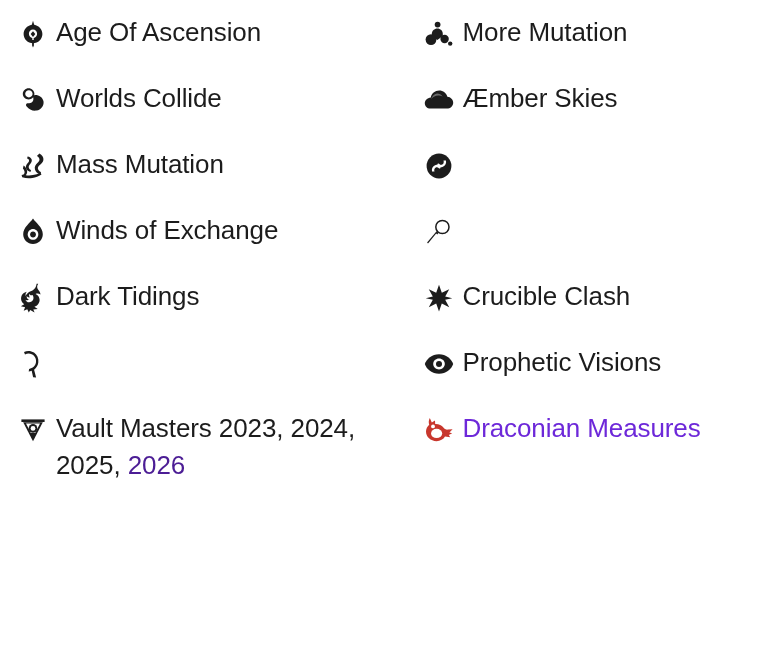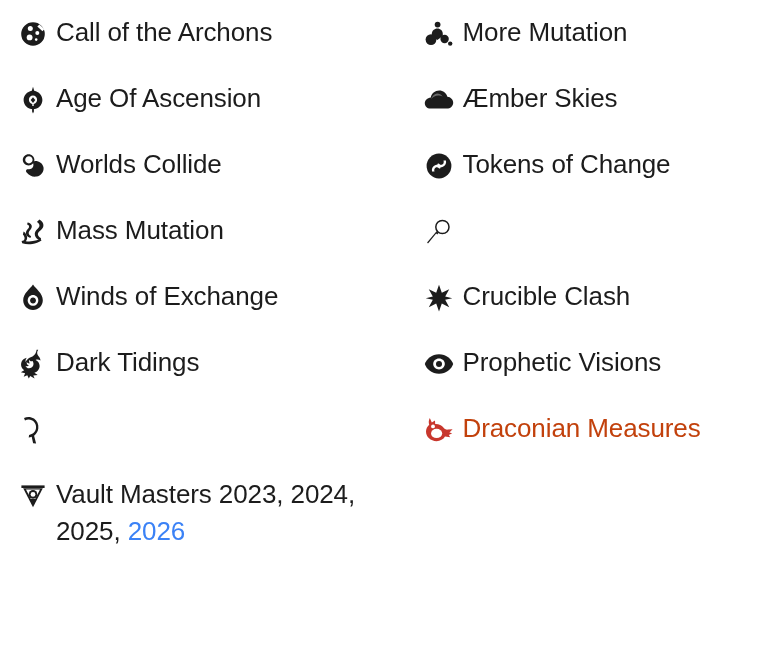--- a/index.html
+++ b/index.html
@@ -54,44 +54,30 @@
 
   .set-label {
     font-size: 26px;
     line-height: 37px;
     letter-spacing: -0.1px;
     font-weight: 400;
     color: #1c1c1c;
     white-space: pre-wrap;
   }
   .set-label.wrap { max-width: 300px; }
-  .accent { color: #3b82f6; margin-top: 14px; }
-  .set-row.accent-row .set-label { color: #c2410c; }
+  .accent { color: #4c1d95; margin-top: 14px; }
+  .set-row.accent-row .set-label { color: #6d28d9; }
 </style>
 </head>
 <body>
 
 <div class="set-list">
 
   <div class="column column-left">
 
-    <div class="set-row">
-      <span class="set-icon">
-        <svg width="26" height="26" viewBox="0 0 26 26">
-          <path d="M13 1.2a11.8 11.8 0 1 0 0 23.6 11.8 11.8 0 0 0 0-23.6zm0 2.4a9.4 9.4 0 0 1 9.4 9.4 9.4 9.4 0 0 1-9.4 9.4A9.4 9.4 0 0 1 3.6 13 9.4 9.4 0 0 1 13 3.6z" fill="#1c1c1c"></path>
-          <path d="M13 2.6A10.4 10.4 0 0 0 2.6 13 10.4 10.4 0 0 0 13 23.4 10.4 10.4 0 0 0 23.4 13 10.4 10.4 0 0 0 13 2.6z" fill="#1c1c1c"></path>
-          <circle cx="10.3" cy="7.6" r="2.5" fill="#ffffff"></circle>
-          <circle cx="17.3" cy="12.0" r="2.0" fill="#ffffff"></circle>
-          <circle cx="9.6" cy="16.4" r="2.9" fill="#ffffff"></circle>
-          <circle cx="16.2" cy="18.6" r="1.3" fill="#ffffff"></circle>
-          <path d="M19.4 3.4l5 4.6-1.9 2.2-5.2-4.7z" fill="#ffffff"></path>
-        </svg>
-      </span>
-      <span class="set-label">Call of the Archons</span>
-    </div>
 
     <div class="set-row">
       <span class="set-icon">
         <svg width="26" height="28" viewBox="0 0 26 28">
           <path d="M13 0.8l1.2 4.0C18.9 5.6 22.4 9.4 22.4 14c0 5.1-4.2 9.3-9.4 9.3S3.6 19.1 3.6 14c0-4.6 3.5-8.4 8.2-9.2L13 0.8z" fill="#1c1c1c"></path>
           <path d="M13 6.6c-3.6 0-6.5 3.0-6.5 6.7 0 3.4 2.4 6.2 5.6 6.6v5.6l.9 2.1.9-2.1v-5.6c3.2-.4 5.6-3.2 5.6-6.6 0-3.7-2.9-6.7-6.5-6.7z" fill="#1c1c1c"></path>
           <path d="M13 9.4c-2.3 0-4.1 1.9-4.1 4.3 0 2.1 1.5 3.9 3.4 4.2V20h1.4v-2.1c1.9-.3 3.4-2.1 3.4-4.2 0-2.4-1.8-4.3-4.1-4.3z" fill="#ffffff"></path>
           <path d="M13 11.2l2.3 2.7-2.3 3.2-2.3-3.2z" fill="#1c1c1c"></path>
         </svg>
       </span>
@@ -193,21 +179,20 @@
     </div>
 
     <div class="set-row">
       <span class="set-icon">
         <svg width="28" height="28" viewBox="0 0 28 28">
           <circle cx="14" cy="14" r="12.4" fill="#1c1c1c"></circle>
           <path d="M7.0 19.6c-.6-3.0.8-5.6 3.6-6.5 2.0-.6 3.6-.1 4.6 1.2.5.7.6 1.5.1 2.0-.5.5-1.2.4-1.7-.2-.7-.9-1.8-1.1-2.8-.6-1.4.7-1.9 2.3-1.3 4.1z" fill="#ffffff"></path>
           <path d="M21.0 8.4c.6 3.0-.8 5.6-3.6 6.5-2.0.6-3.6.1-4.6-1.2-.5-.7-.6-1.5-.1-2.0.5-.5 1.2-.4 1.7.2.7.9 1.8 1.1 2.8.6 1.4-.7 1.9-2.3 1.3-4.1z" fill="#ffffff"></path>
         </svg>
       </span>
-      <span class="set-label">Tokens of Change</span>
     </div>
 
     <div class="set-row">
       <span class="set-icon">
         <svg width="26" height="28" viewBox="0 0 26 28">
           <circle cx="16.4" cy="9.0" r="6.6" fill="none" stroke="#1c1c1c" stroke-width="1.5"></circle>
           <path d="M11.4 14.0L2.0 25.4l-0.9-0.8 9.5-11.3z" fill="#1c1c1c"></path>
           <path d="M11.0 13.6l1.5 1.3-1.2 1.5-1.6-1.4z" fill="#1c1c1c"></path>
         </svg>
       </span>

